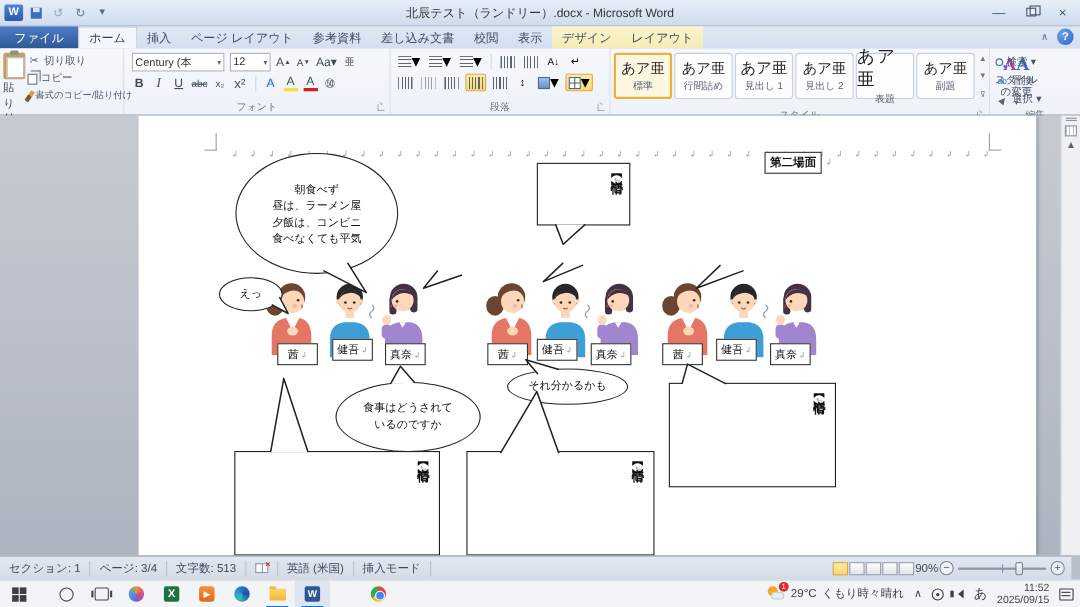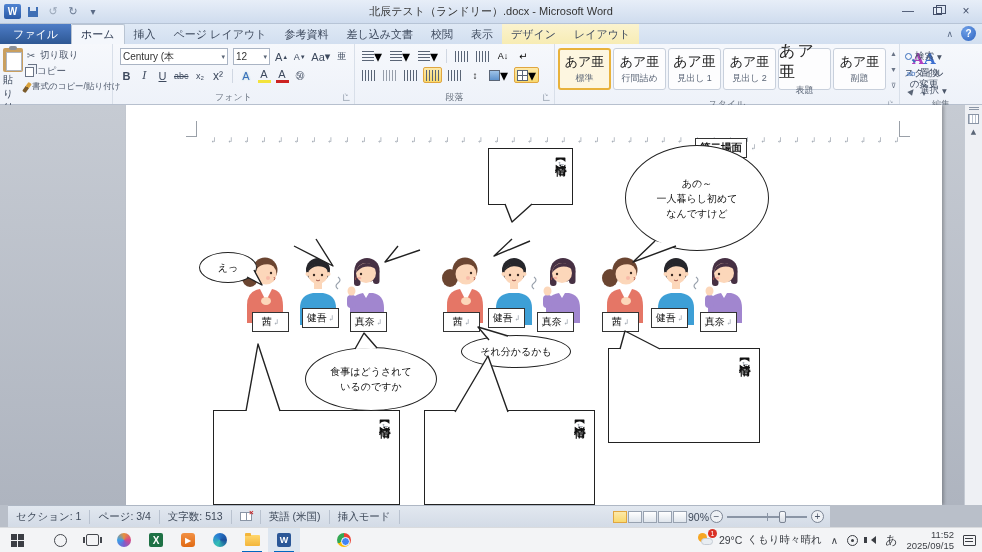--- a/index.html
+++ b/index.html
@@ -116,21 +116,21 @@
   .emol{position:absolute;writing-mode:vertical-rl;font-size:11px;font-weight:bold;letter-spacing:1px;
     font-family:"DejaVu Serif","Liberation Serif",serif;color:#111;}
   .emol .retmark{font-weight:normal;letter-spacing:0;margin-top:2px;}
 
   .figure{position:absolute;width:48px;height:72px;z-index:10;}
   .namelbl{position:absolute;width:37px;height:20px;background:#fff;border:1px solid #333;z-index:25;
     display:flex;align-items:center;justify-content:center;font-size:10px;gap:1px;}
   .tails{position:absolute;left:0;top:0;z-index:30;pointer-events:none;}
 
   
-  .statusbar{position:absolute;left:8px;top:505px;width:822px;height:22px;background:linear-gradient(#e2e8f0,#d3dbe6);
+  .statusbar{position:absolute;left:0;top:505px;width:974px;height:22px;background:linear-gradient(#e2e8f0,#d3dbe6);
     border-top:1px solid #aeb7c4;display:flex;align-items:center;font-size:10.5px;color:#3f4a5a;justify-content:space-between;}
   .sseg{padding:0 8px;height:14px;display:flex;align-items:center;gap:4px;border-right:1px solid #b9c2cf;}
   .book-ic{width:12px;height:9px;background:#fff;border:1px solid #8a95a5;position:relative;}
   .book-ic:before{content:"";position:absolute;left:5px;top:0;width:1px;height:100%;background:#8a95a5;}
   .book-ic:after{content:"×";position:absolute;right:-3px;top:-5px;color:#c22;font-size:8px;font-weight:bold;}
   .sright{margin-left:auto;display:flex;align-items:center;gap:1px;padding-right:6px;}
   .viewic{width:14px;height:12px;border:1px solid #98a2b0;background:linear-gradient(#fff,#dfe5ec);display:inline-block;}
   .viewic.sel{border:1px solid #e0a640;background:linear-gradient(#fde9a9,#f9d96e);}
   .zoomctl{display:flex;align-items:center;gap:4px;}
   .zbtn{width:13px;height:13px;border-radius:50%;border:1px solid #7c8594;display:flex;align-items:center;justify-content:center;font-size:10px;color:#4a5568;background:#eef1f5;}
@@ -252,21 +252,21 @@
       <div class="rfoot">
           <span>クリップボード</span>
           <span class="dlg"></span>
         </div>
     </div>
 
     <div class="rgroup" style="width:242px">
       <div class="rbody">
         <div class="fontgrid">
           <div class="frow">
-            <div class="combo" style="width:108px">
+            <div class="combo" style="width:84px">
                 <span>Century (本</span>
                 <span class="dd">▾</span>
               </div>
             <div class="combo" style="width:37px">
                 <span>12</span>
                 <span class="dd">▾</span>
               </div>
             <span class="fbtn">
                 <span>A</span>
                 <sup style="font-size:6px">▲</sup>
@@ -455,29 +455,30 @@
         <span>↲</span>
         <span>↲</span>
         <span>↲</span>
       </div>
 
     <div class="scenebox" style="left:695px;top:33px;width:52px;height:20px">
       <span>第二場面</span>
     </div>
     <span class="retmark" style="position:absolute;left:750px;top:38px">↲</span>
 
+    <div class="bubble" style="left:214px;top:34px;width:148px;height:110px;padding-top:2px">
+      <div>
+          <div>朝食べず</div>
+          <div>昼は、ラーメン屋</div>
+          <div>夕飯は、コンビニ</div>
+          <div>食べなくても平気</div>
+        </div>
+    </div>
     <div class="rectcall" style="left:488px;top:43px;width:85px;height:57px">
       <span class="emol" style="right:5px;top:5px"><span>【心情】</span><span class="retmark">↲</span></span>
-    </div>
-    <div class="bubble" style="left:625px;top:40px;width:144px;height:106px">
-      <div>
-          <div>あの～</div>
-          <div>一人暮らし初めて</div>
-          <div>なんですけど</div>
-        </div>
     </div>
     <div class="bubble" style="left:199px;top:147px;width:58px;height:31px">
       <span>えっ</span>
     </div>
     <div class="bubble" style="left:305px;top:242px;width:132px;height:64px">
       <div>
           <div>食事はどうされて</div>
           <div>いるのですか</div>
         </div>
     </div>

